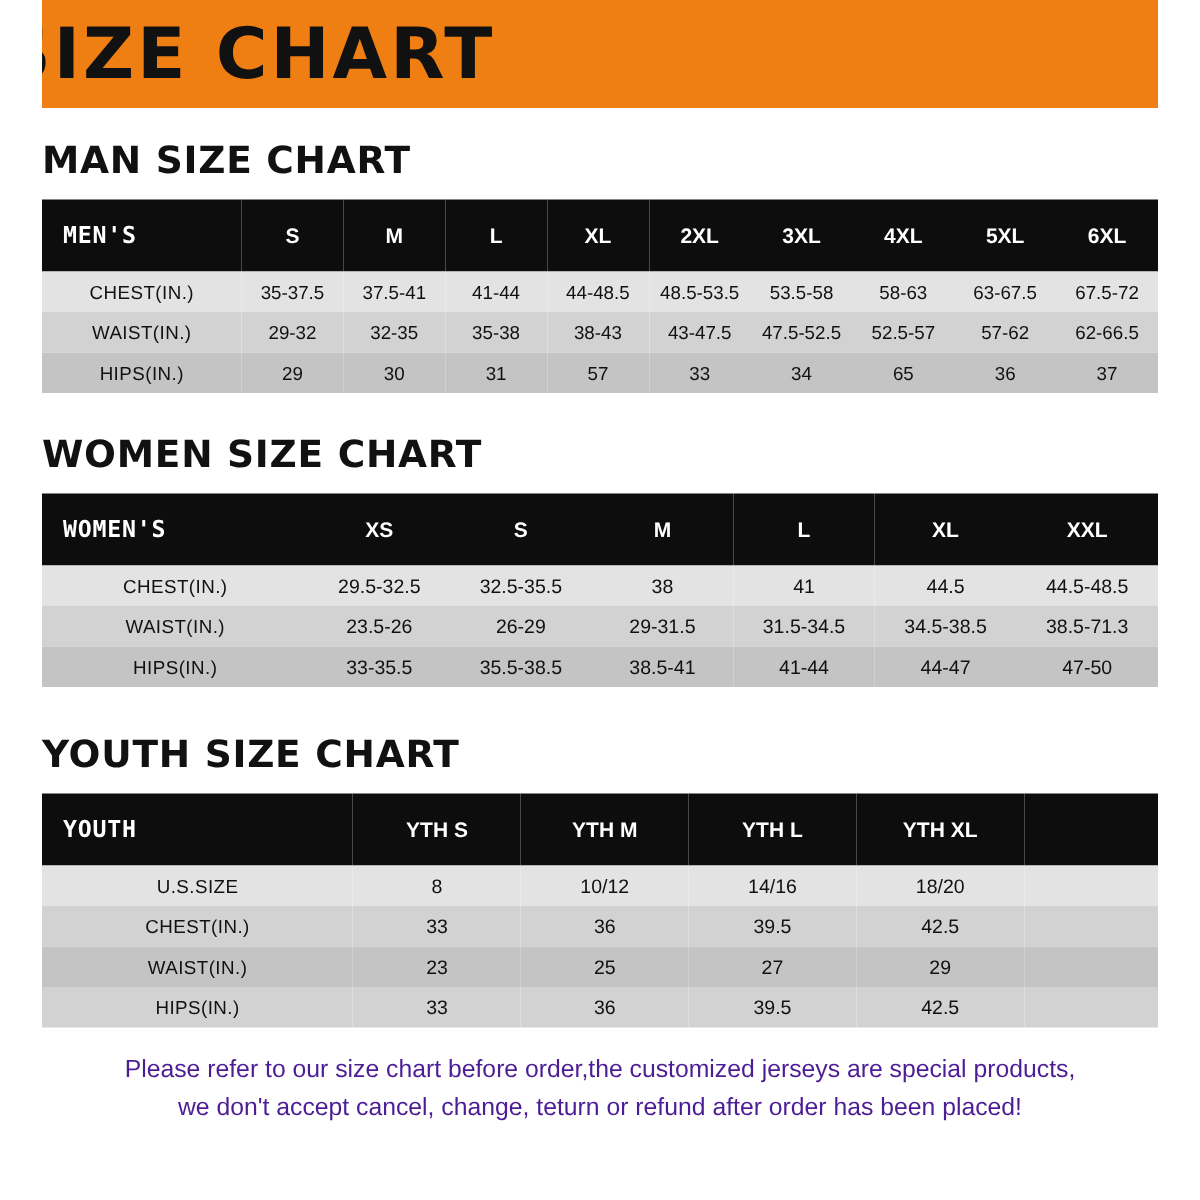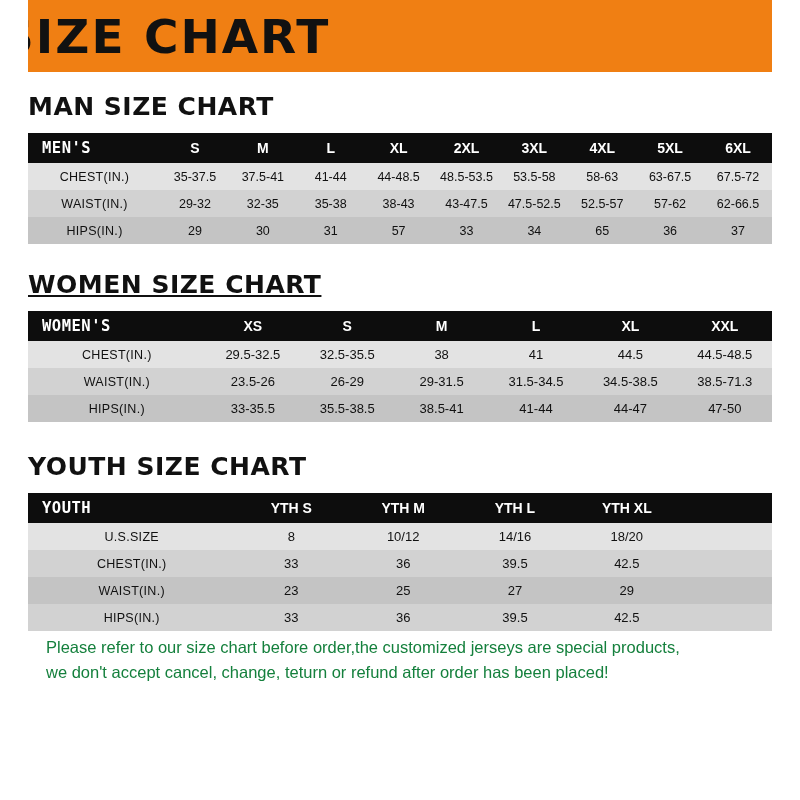--- a/index.html
+++ b/index.html
@@ -55,21 +55,21 @@
 
   .section-title {
     text-align: left;
     font-family: "DejaVu Sans", sans-serif;
     font-weight: bold;
     font-size: 25px;
     color: #111111;
     letter-spacing: 0.5px;
   }
   .t-man { margin: 20px 0 12px 0; }
-  .t-women { margin: 26px 0 12px 0; text-decoration: underline; }
+  .t-women { margin: 26px 0 12px 0; }
   .t-youth { margin: 30px 0 12px 0; }
 
   table.size-table {
     width: 100%;
     border-collapse: collapse;
     table-layout: fixed;
   }
   table.size-table th,
   table.size-table td {
     text-align: center;
@@ -79,21 +79,21 @@
     padding: 0;
     height: 27px;
     vertical-align: middle;
     white-space: nowrap;
   }
   table.size-table thead th {
     background: #0d0d0d;
     color: #ffffff;
     font-weight: bold;
     font-size: 14px;
-    height: 30px;
+    height: 48px;
   }
   table.size-table thead th.corner {
     font-family: "DejaVu Sans Mono", monospace;
     font-weight: bold;
     font-size: 15.5px;
     letter-spacing: 0.5px;
     text-align: left;
     padding-left: 14px;
   }
   table.size-table tbody td.rowhead {
@@ -106,23 +106,24 @@
   tr.band-c td { background: #c4c4c4; }
 
   .women-table thead th,
   .women-table tbody td { font-size: 13px; }
   .women-table thead th { font-size: 15px; }
 
   .youth-table thead th { font-size: 15px; }
   .youth-table tbody td { font-size: 13px; }
 
   .notice {
-    margin-top: 4px;
+    margin-top: 16px;
     padding: 0 18px;
-    color: #15803d;
+    text-align: center;
+    color: #4c1d95;
     font-family: "Liberation Sans", sans-serif;
     font-size: 16.5px;
     line-height: 1.5;
   }
   .notice .line { display: block; }
 </style>
 </head>
 <body>
 
 <div class="page">

